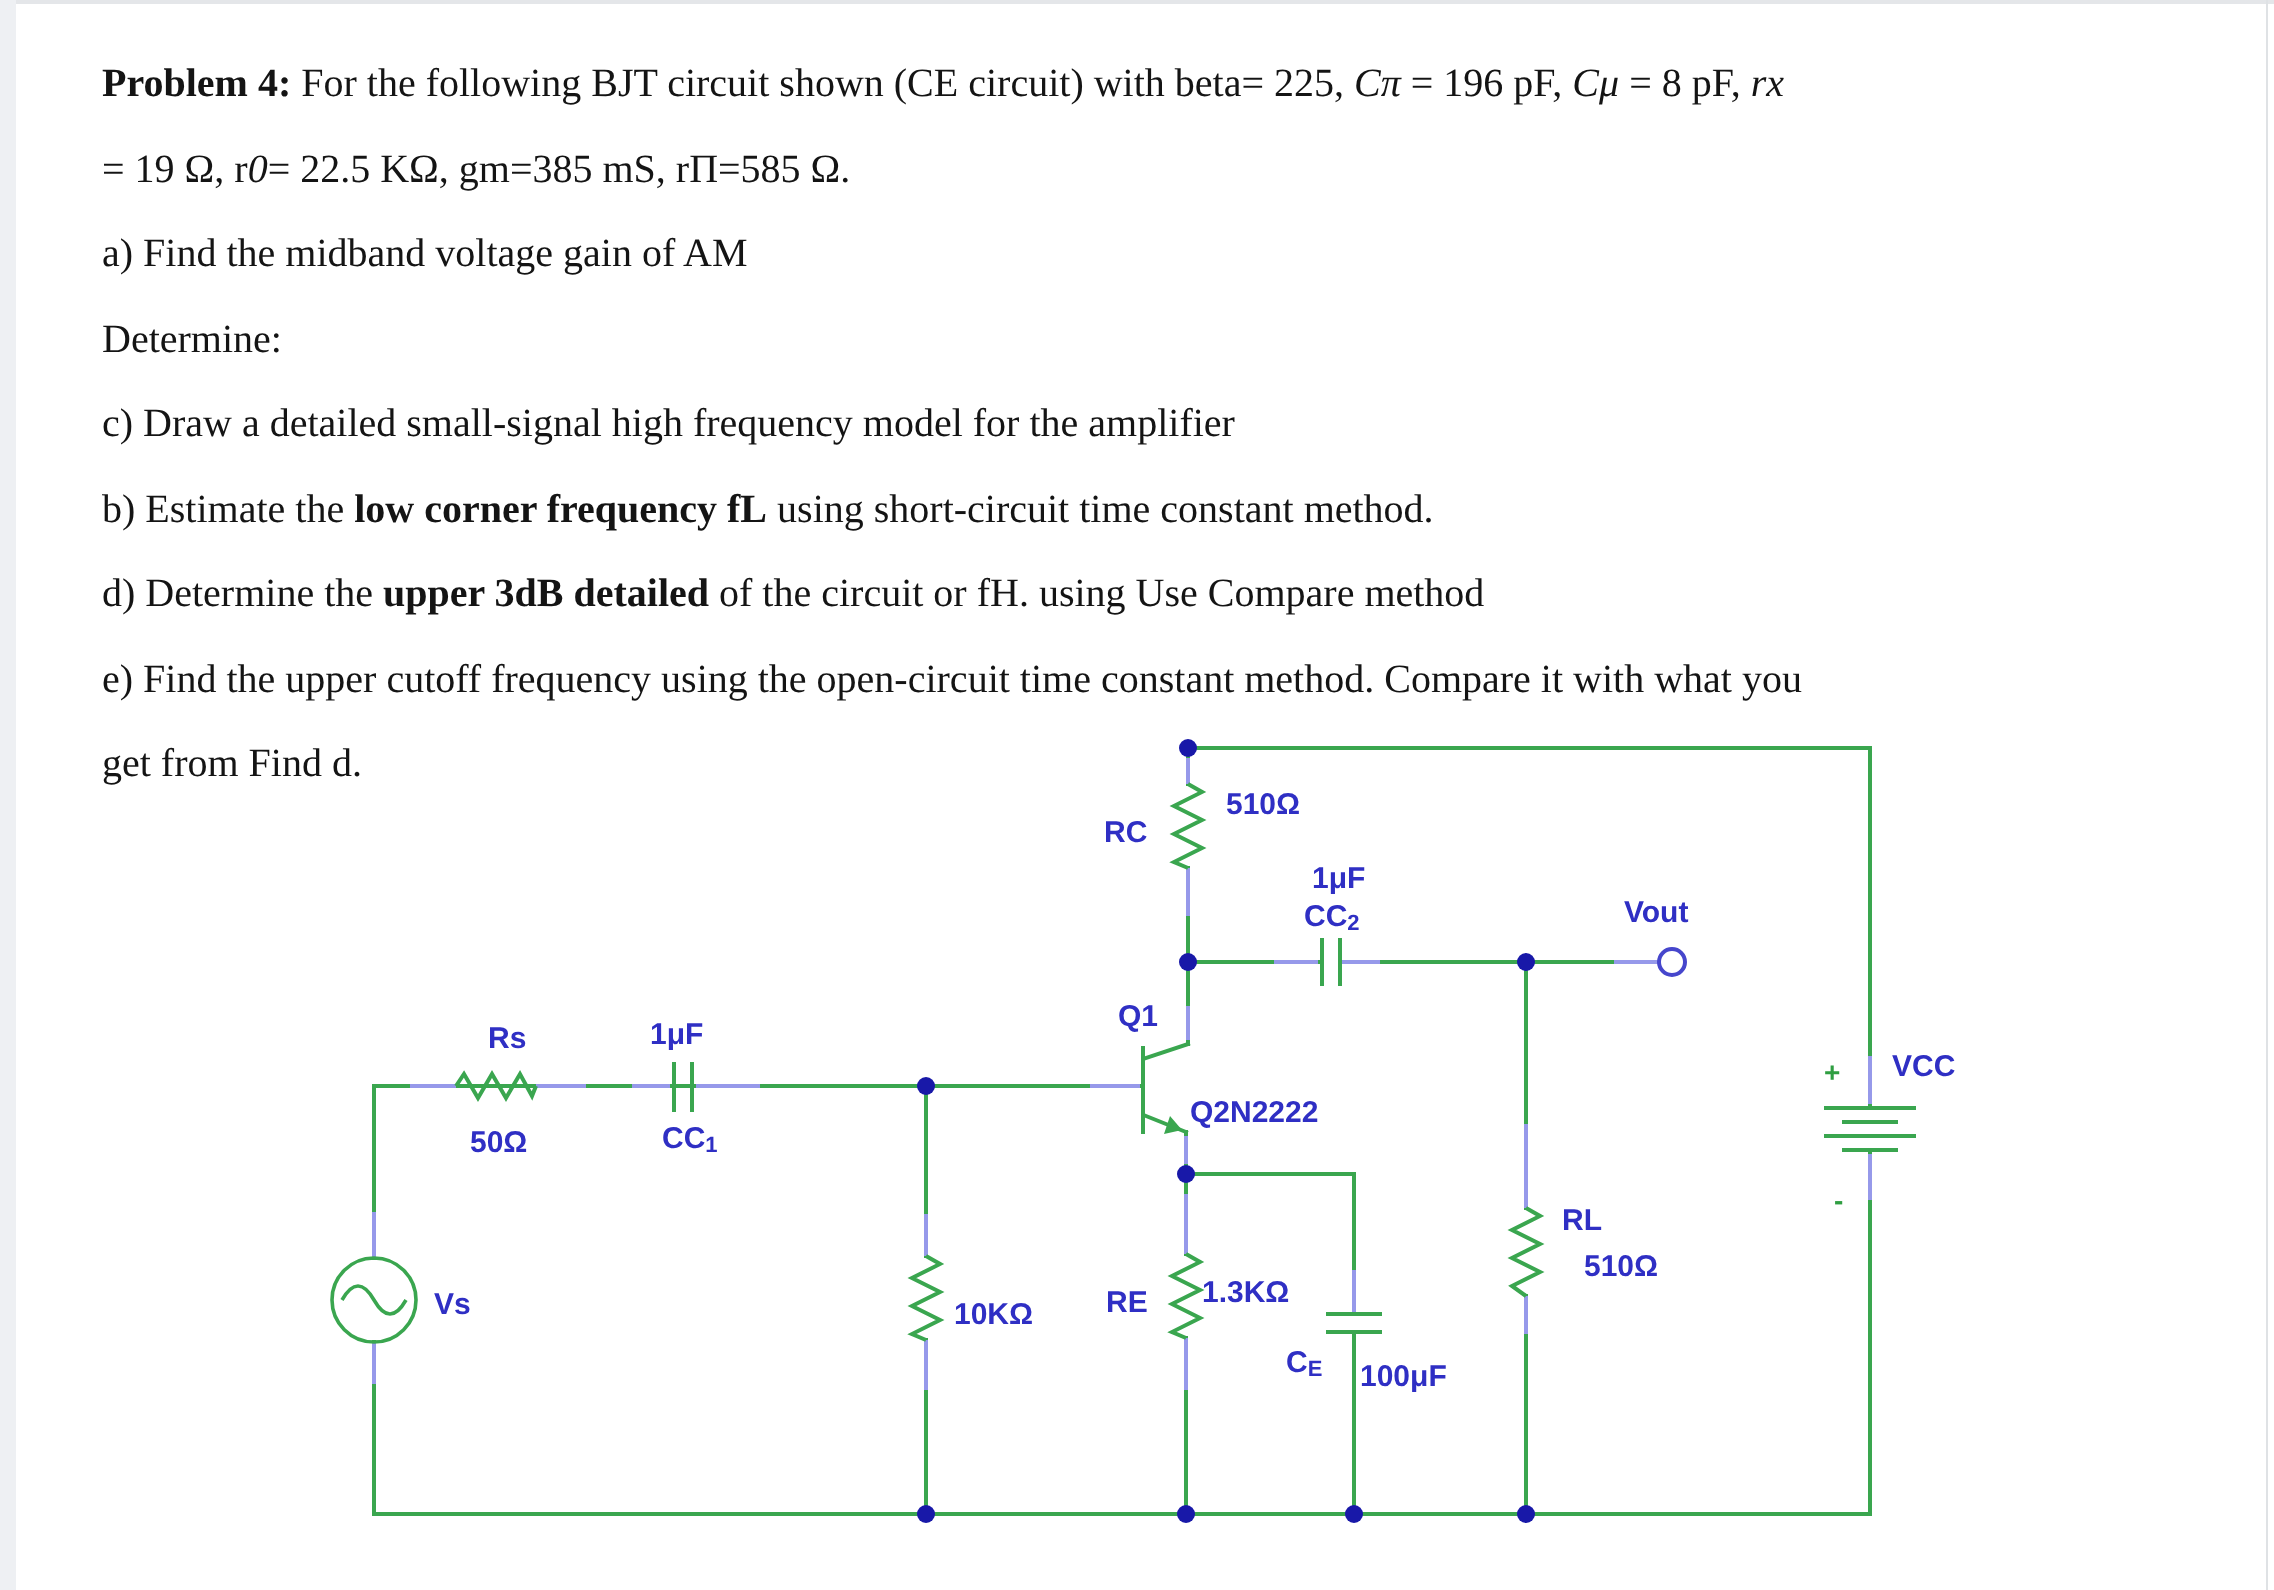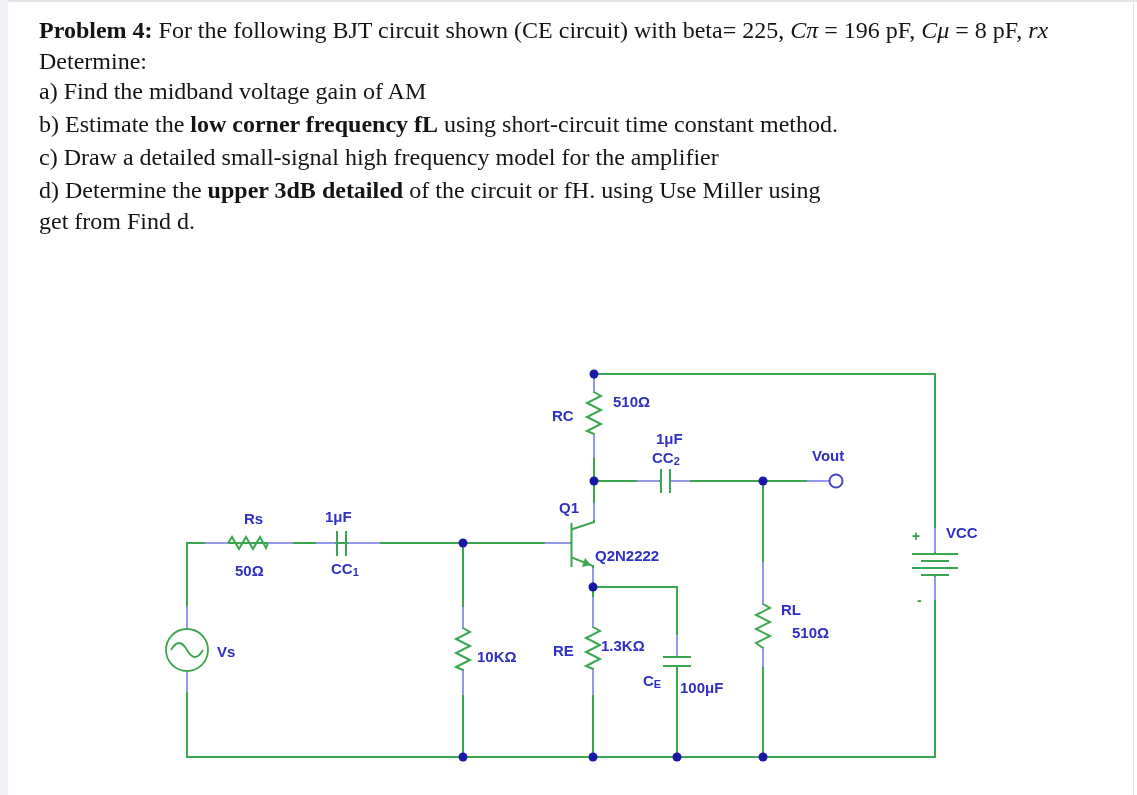--- a/index.html
+++ b/index.html
@@ -2,21 +2,21 @@
 <html><head>
 <meta charset="utf-8">
 <style>
   html,body{margin:0;padding:0;background:#fff;}
   .page{position:relative;width:1137px;height:795px;background:#ffffff;overflow:hidden;
         font-family:"Liberation Serif",serif;}
   .edge-left{position:absolute;left:0;top:0;width:8px;height:795px;background:#eef0f3;}
   .edge-top{position:absolute;left:0;top:0;width:1137px;height:2px;background:#e4e6e9;}
   .edge-right{position:absolute;left:1133px;top:0;width:1px;height:795px;background:#dfe2e5;}
   .text-block{position:absolute;left:35px;top:13px;width:1080px;color:#141414;}
-  .text-block p{margin:4px;font-size:24px;line-height:26.5px;white-space:nowrap;}
+  .text-block p{margin:16px;font-size:20px;line-height:26.5px;white-space:nowrap;}
   .text-block p.sp{margin-top:6.5px;}
   .b{font-weight:bold;}
   .i{font-style:italic;}
   svg.circuit{position:absolute;left:0;top:0;}
   .wire{stroke:#3aa64f;stroke-width:2;fill:none;stroke-linecap:square;}
   .lead{stroke:#9699ea;stroke-width:2;fill:none;stroke-linecap:butt;}
   .body{stroke:#3aa64f;stroke-width:2;fill:none;stroke-linejoin:miter;}
   .dot{fill:#1818a8;stroke:none;}
   .lbl{font-family:"Liberation Sans",sans-serif;font-weight:bold;font-size:15px;fill:#2f2fc4;}
   .sub{font-size:11px;}
@@ -26,25 +26,27 @@
 </head>
 <body>
 
 <div class="page">
   <div class="edge-top"></div>
   <div class="edge-left"></div>
   <div class="edge-right"></div>
 
   <div class="text-block">
     <p><span class="b">Problem 4:</span><span> For the following BJT circuit shown (CE circuit) with beta= 225, </span><span class="i">Cπ</span><span> = 196 pF, </span><span class="i">Cμ</span><span> = 8 pF, </span><span class="i">rx</span></p>
+    <p><span>= 19 Ω, r</span><span class="i">0</span><span>= 22.5 KΩ, gm=385 mS, rΠ=585 Ω.</span></p>
+    <p><span>a) Find the midband voltage gain of AM</span></p>
     <p><span>Determine:</span></p>
-    <p><span>a) Find the midband voltage gain of AM</span></p>
+    <p class="sp"><span>c) Draw a detailed small-signal high frequency model for the amplifier</span></p>
     <p class="sp"><span>b) Estimate the </span><span class="b">low corner frequency fL</span><span> using short-circuit time constant method.</span></p>
-    <p class="sp"><span>c) Draw a detailed small-signal high frequency model for the amplifier</span></p>
-    <p class="sp"><span>d) Determine the </span><span class="b">upper 3dB detailed</span><span> of the circuit or fH. using Use Miller using</span></p>
+    <p class="sp"><span>d) Determine the </span><span class="b">upper 3dB detailed</span><span> of the circuit or fH. using Use Compare method</span></p>
+    <p class="sp"><span>e) Find the upper cutoff frequency using the open-circuit time constant method. Compare it with what you</span></p>
     <p><span>get from Find d.</span></p>
   </div>
 
   <svg class="circuit" width="1137" height="795" viewBox="0 0 1137 795">
 
     <g>
       <line class="wire" x1="594" y1="374" x2="935" y2="374"></line>
       <line class="wire" x1="935" y1="374" x2="935" y2="552"></line>
       <line class="wire" x1="935" y1="577" x2="935" y2="757"></line>
       <line class="wire" x1="187" y1="757" x2="935" y2="757"></line>

